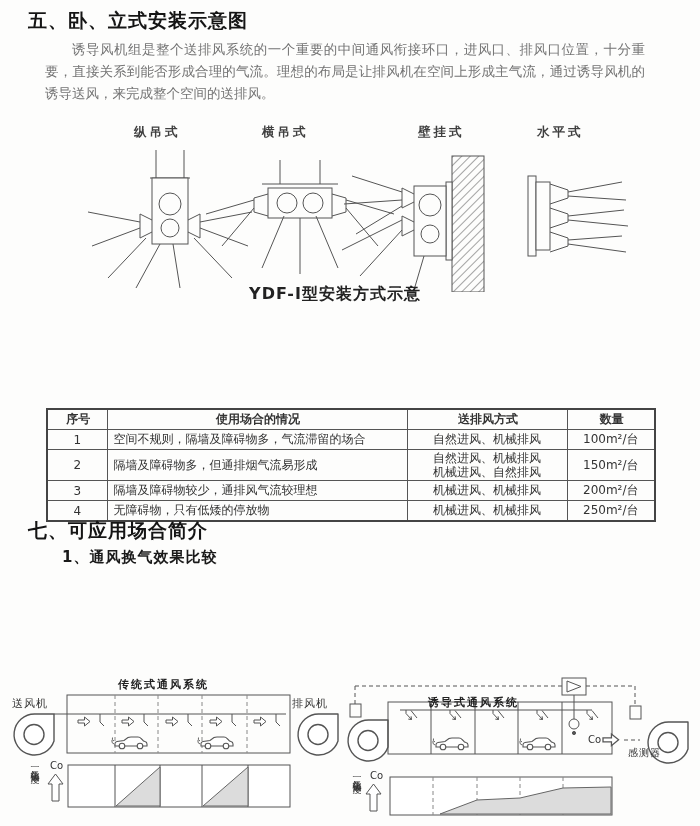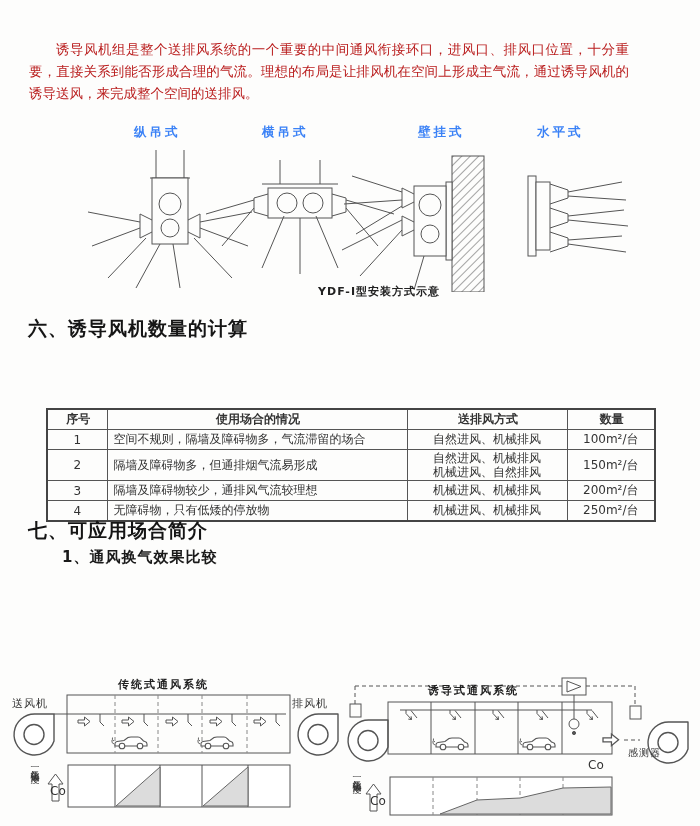--- a/index.html
+++ b/index.html
@@ -1,44 +1,44 @@
 <!DOCTYPE html>
 <html><head>
 <meta charset="utf-8">
 <style>
   * { margin:0; padding:0; box-sizing:border-box; }
   html,body { width:700px; }
   body { font-family:"DejaVu Sans","Liberation Sans",sans-serif; background:#fff; }
   .page { position:relative; width:700px; height:826px; background:#fdfdfc; color:#2b2b2b; overflow:hidden; }
 
   .h-major { position:absolute; left:28px; font-size:19px; font-weight:bold; color:#151515; letter-spacing:1px; }
-  .para { position:absolute; left:29px; width:600px; font-size:13.5px; line-height:22px; text-align:justify; text-indent:2em; color:#b91c1c; }
-
-  .mount-label { position:absolute; top:124px; font-size:12.5px; font-weight:bold; letter-spacing:3px; color:#3b82f6; }
-  .caption { position:absolute; top:284px; left:230px; width:210px; text-align:right; font-size:11px; font-weight:bold; letter-spacing:1px; color:#222; }
+  .para { position:absolute; left:45px; width:600px; font-size:13.5px; line-height:22px; text-align:justify; text-indent:2em; color:#737373; }
+
+  .mount-label { position:absolute; top:124px; font-size:12.5px; font-weight:bold; letter-spacing:3px; color:#404040; }
+  .caption { position:absolute; top:284px; left:230px; width:210px; text-align:center; font-size:16px; font-weight:bold; letter-spacing:1px; color:#222; }
 
   svg { position:absolute; display:block; }
   .install-svg { top:142px; left:0; }
 
   table.calc { position:absolute; top:408px; left:46px; width:610px; border-collapse:collapse; font-size:12px; color:#333; }
   table.calc th, table.calc td { border:1px solid #555; padding:1px 6px; height:19px; }
   table.calc { border:2px solid #444; }
   table.calc th { font-weight:bold; text-align:center;padding-left:8px; }
   td.c { text-align:center; }
   td.l { text-align:left; }
   .two-line div { line-height:14px; text-align:center; }
 
   .sub-head { position:absolute; left:62px; top:548px; font-size:15px; font-weight:bold; color:#1a1a1a; letter-spacing:1px; }
   .intro-line { position:absolute; left:46px; top:575px; font-size:13px; color:#333; }
   .para7 { top:594px; line-height:20px; font-size:13px; width:612px; }
 
   .compare { position:absolute; top:676px; left:0; width:664px; height:150px; }
   .cmp-title { position:absolute; font-size:11px; font-weight:bold; letter-spacing:2px; color:#222; }
   .fan-label { position:absolute; font-size:11px; color:#333; letter-spacing:1px; }
-  .co-text { position:absolute; font-size:12px; color:#333;margin-top:24px; }
+  .co-text { position:absolute; font-size:10px; color:#333; }
   .sensor-text { position:absolute; font-size:10px; color:#333; letter-spacing:1px;margin-left:48px; }
   .v-label { position:absolute; writing-mode:vertical-rl; text-orientation:upright; font-size:9px; letter-spacing:1px; color:#333; }
 </style>
 </head>
 <body>
 
 <svg width="0" height="0" style="position:absolute" aria-hidden="true">
   <defs>
     <g id="fan">
       <path d="M46 4 H27 A20.5 20.5 0 1 0 46 31 Z" fill="#fff" stroke="#555" stroke-width="1.4" stroke-linejoin="round"></path>
@@ -55,20 +55,21 @@
     <g id="nozzle" stroke="#555" stroke-width="1" fill="none">
       <path d="M0 0 v3.5 l5.5 6"></path>
       <path d="M5.5 9.5 l-3.2 -0.4 M5.5 9.5 l-0.4 -3.2"></path>
       <path d="M5 0.5 l6 7.5"></path>
     </g>
   </defs>
 </svg>
 
 <div class="page">
 
+  <div class="h-major" style="top:8px">五、卧、立式安装示意图</div>
   <p class="para" style="top:38px">诱导风机组是整个送排风系统的一个重要的中间通风衔接环口，进风口、排风口位置，十分重要，直接关系到能否形成合理的气流。理想的布局是让排风机在空间上形成主气流，通过诱导风机的诱导送风，来完成整个空间的送排风。</p>
 
   <span class="mount-label" style="left:134px">纵吊式</span>
   <span class="mount-label" style="left:262px">横吊式</span>
   <span class="mount-label" style="left:418px">壁挂式</span>
   <span class="mount-label" style="left:537px">水平式</span>
 
   <svg class="install-svg" width="700" height="150" viewBox="0 0 700 150">
     <defs>
       <pattern id="hatch" width="6" height="6" patternUnits="userSpaceOnUse" patternTransform="rotate(45)">
@@ -105,21 +106,20 @@
     <g stroke="#555" stroke-width="1" fill="none">
       <rect x="528" y="34" width="8" height="80" fill="#fdfdfc"></rect>
       <rect x="536" y="40" width="14" height="68" fill="#fdfdfc"></rect>
       <path d="M550 42 L568 48 L568 56 L550 62 M550 66 L568 72 L568 80 L550 86 M550 90 L568 96 L568 104 L550 110"></path>
       <path d="M568 50 L622 40 M568 54 L626 58 M568 74 L624 68 M568 78 L628 84 M568 98 L622 94 M568 102 L626 110"></path>
     </g>
   </svg>
 
   <div class="caption">YDF-I型安装方式示意</div>
 
-  <div class="h-major" style="top:316px">六、诱导风机数量的计算</div>
 
   <table class="calc">
     <tbody>
         <tr>
       <th style="width:60px">序号</th>
       <th style="width:300px">使用场合的情况</th>
       <th style="width:160px">送排风方式</th>
       <th>数量</th>
     </tr>
     <tr>
@@ -214,21 +214,21 @@
       <use href="#harrow" x="263" y="58" transform="translate(263,58) scale(1.3) translate(-263,-58)"></use>
       <g>
         <rect x="50" y="101" width="222" height="38" fill="#fff" stroke="#555"></rect>
         <path d="M93 101 V139 M137 101 V139 M180 101 V139 M223 101 V139" stroke="#888" stroke-dasharray="4 3" fill="none"></path>
         <path d="M100 138 L137 124 L180 122 L223 112 L271 111 V138 Z" fill="#dcdcdc" stroke="#666" stroke-width="1"></path>
         <use href="#uparrow" x="26" y="108"></use>
       </g>
     </svg>
 
     <div class="cmp-title" style="left:118px;top:1px">传统式通风系统</div>
-    <div class="cmp-title" style="left:428px;top:7px">诱导式通风系统</div>
+    <div class="cmp-title" style="left:428px;top:19px">诱导式通风系统</div>
     <div class="fan-label" style="left:12px;top:20px">送风机</div>
     <div class="fan-label" style="left:292px;top:20px">排风机</div>
     <div class="co-text" style="left:588px;top:58px">Co</div>
     <div class="sensor-text" style="left:580px;top:70px">感测器</div>
     <div class="co-text" style="left:50px;top:84px">Co</div>
     <div class="co-text" style="left:370px;top:94px">Co</div>
     <div class="v-label" style="left:28px;top:86px;height:60px">一氧化碳浓度</div>
     <div class="v-label" style="left:350px;top:96px;height:56px">一氧化碳浓度</div>
   </div>
 

